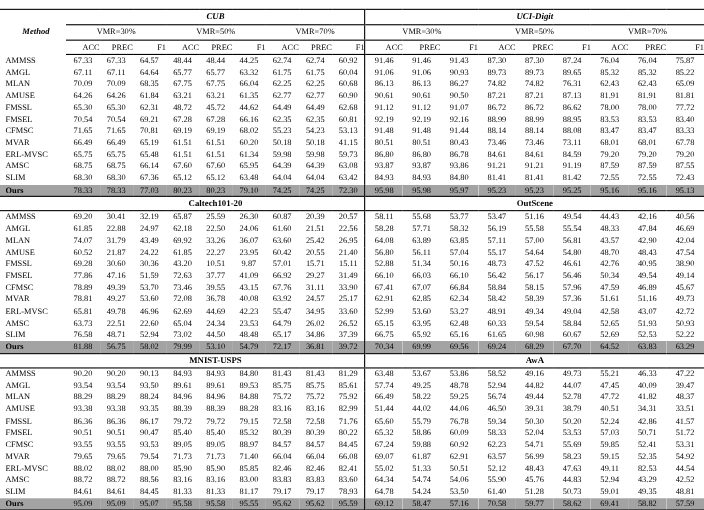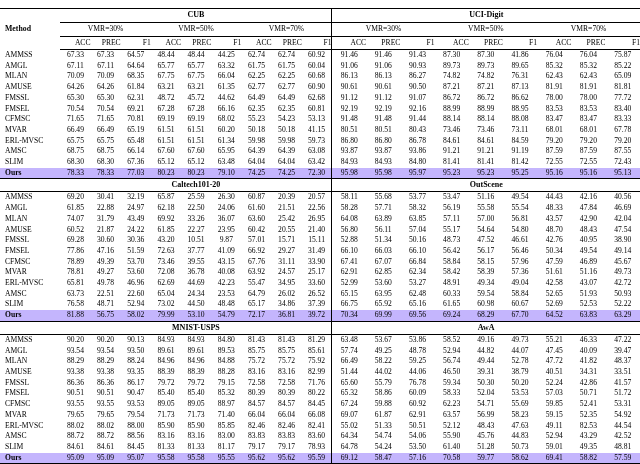--- a/index.html
+++ b/index.html
@@ -2,32 +2,32 @@
 <html><head>
 <meta charset="utf-8">
 <style>
   html,body{margin:0;padding:0;background:#ffffff;}
   body{width:640px;height:464px;overflow:hidden;font-family:"Liberation Serif",serif;color:#000;}
   #wrap{padding-top:8px;}
   table{border-collapse:collapse;table-layout:fixed;width:640px;
         border-top:1.6px solid #000;border-bottom:1.6px solid #000;}
   th,td{font-weight:normal;text-align:center;padding:0;font-size:7.6px;line-height:10.7px;
         white-space:nowrap;overflow:hidden;}
-  tr.h1 th{height:13px;}
+  tr.h1 th{height:13px;font-style:italic;}
   tr.h2 th{height:13px;}
   tr.h3 th{height:12px;border-bottom:0.9px solid #000;text-align:right;}
   tr.dsrow th{height:12px;border-top:0.9px solid #000;border-bottom:0.9px solid #000;font-weight:bold;font-size:8px;}
   td{height:10.7px;}
-  th.method-h{font-weight:bold;text-align:left;padding-left:5px;font-size:7.8px;}
+  th.method-h{font-weight:bold;text-align:center;padding-left:5px;font-size:7.8px;}
   th.ds{font-weight:bold;font-size:8px;border-bottom:0.8px solid #000;}
   th.vmr{border-bottom:0.8px solid #000;}
   .split{border-left:0.8px solid #000;}
   td.m{text-align:left;padding-left:5px;font-family:Liberation Serif, serif;}
   td.b{font-weight:normal;}
-  tr.hl td{background:#c4b5fd;}
+  tr.hl td{background:#a3a3a3;}
   tr.hl td.m{font-weight:bold;}
 </style>
 </head>
 <body>
 
 <div id="wrap">
   <table>
     <colgroup>
       <col style="width:60px">
       <col span="9" style="width:30px">
@@ -76,21 +76,21 @@
           <td>48.44</td>
           <td>44.25</td>
           <td>62.74</td>
           <td>62.74</td>
           <td>60.92</td>
           <td class="split">91.46</td>
           <td>91.46</td>
           <td>91.43</td>
           <td>87.30</td>
           <td>87.30</td>
-          <td>41.86</td>
+          <td>87.24</td>
           <td>76.04</td>
           <td>76.04</td>
           <td>75.87</td>
         </tr>
         <tr>
           <td class="m">AMGL</td>
           <td>67.11</td>
           <td>67.11</td>
           <td>64.64</td>
           <td>65.77</td>

